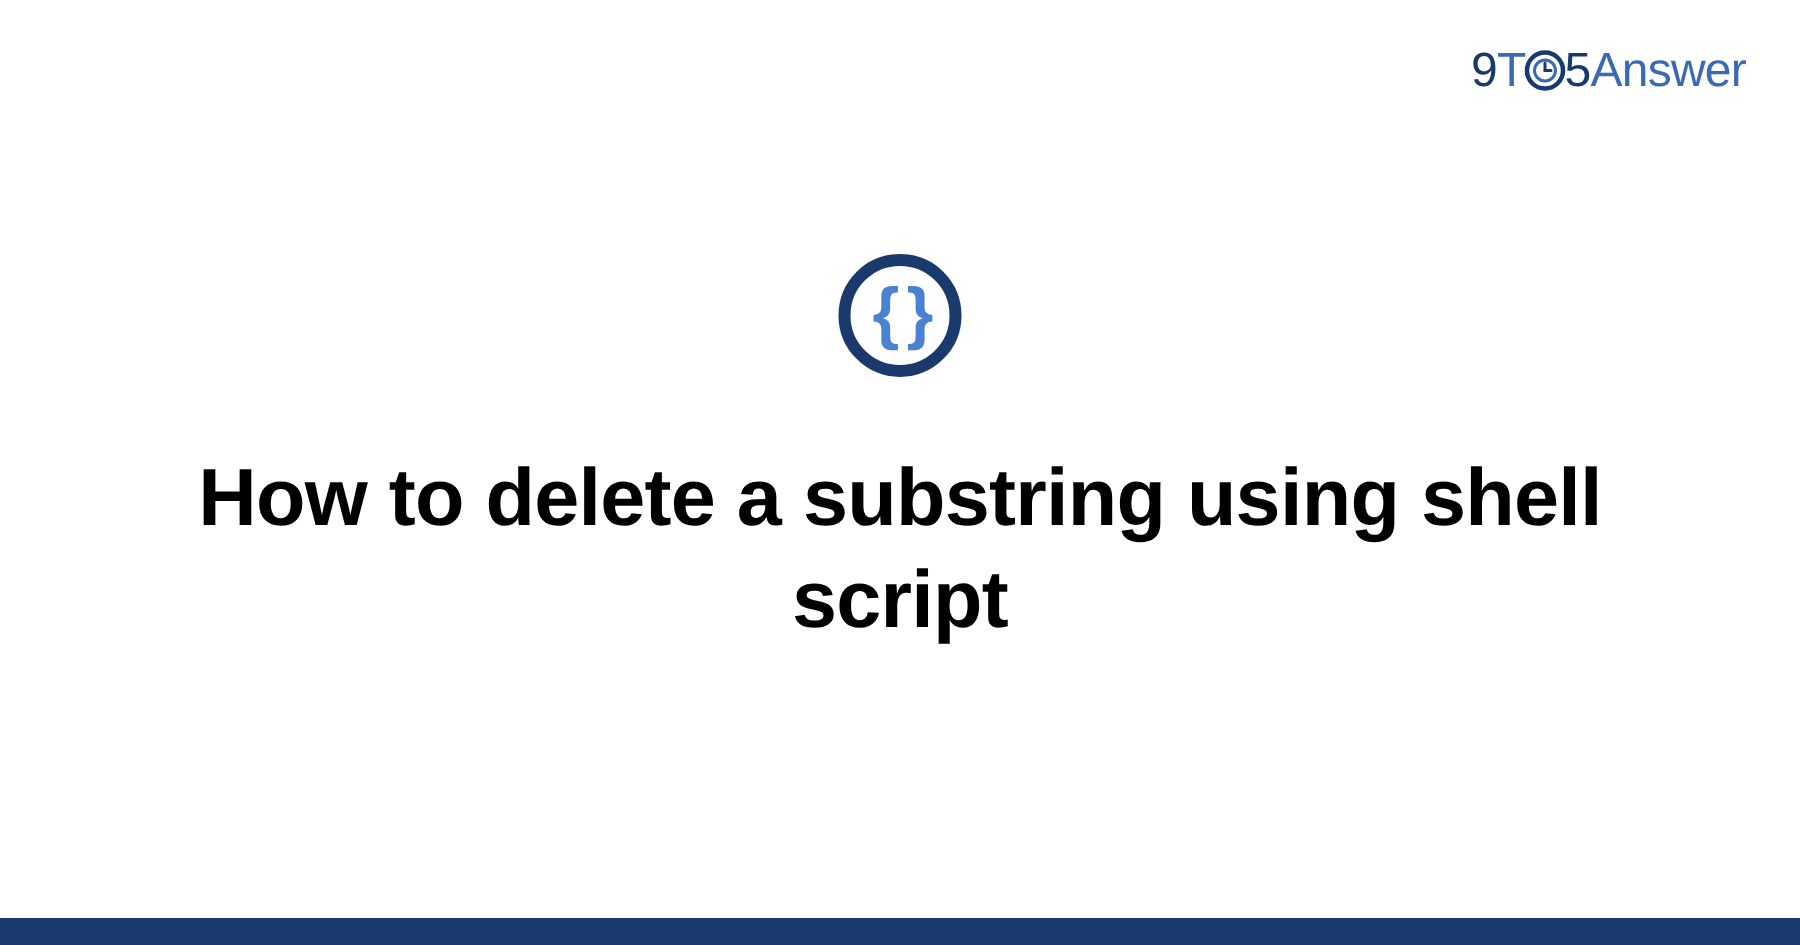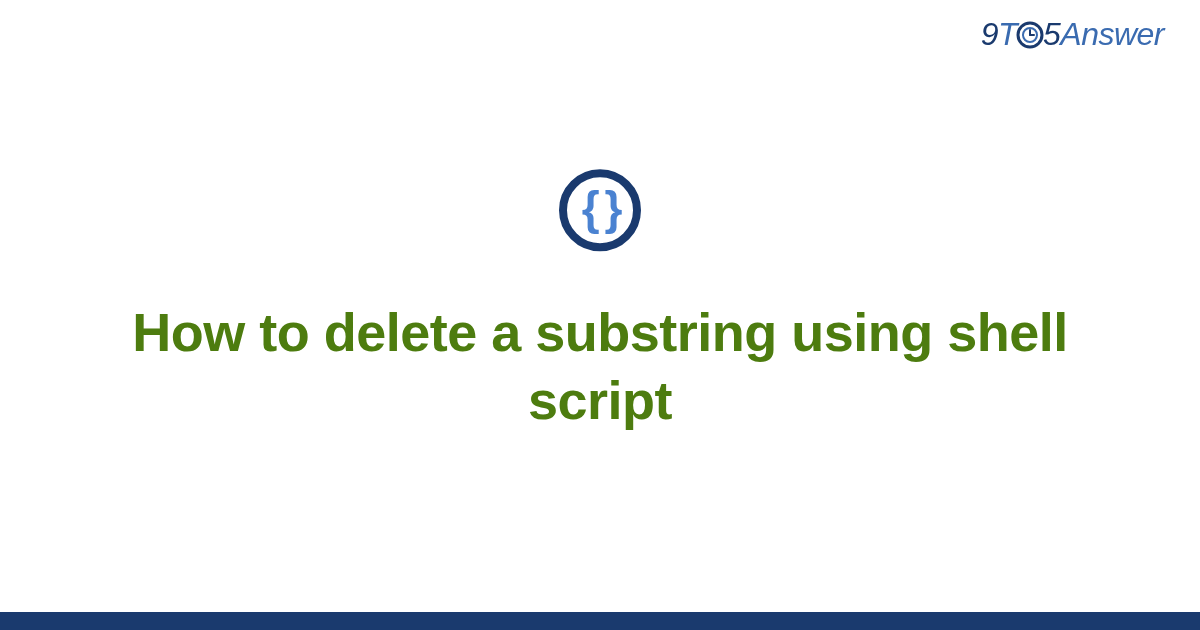--- a/index.html
+++ b/index.html
@@ -10,27 +10,26 @@
     body {
       width: 1200px;
       height: 630px;
       font-family: -apple-system, BlinkMacSystemFont, "Segoe UI", Helvetica, Arial, sans-serif;
       background: #ffffff;
       position: relative;
       overflow: hidden;
     }
     .brand {
       position: absolute;
-      top: 16px;
+      top: 28px;
       right: 36px;
       font-size: 32px;
       font-weight: 500;
       letter-spacing: -0.5px;
       color: #1a3a6e;
-      font-style: italic;
     }
     .brand .nine { color: #1a3a6e; }
     .brand .t-letter { color: #3a6bb0; }
     .brand .clock-wrap {
       display: inline-flex;
       vertical-align: -4px;
       margin: 0 -1px;
     }
     .brand .five { color: #1a3a6e; }
     .brand .answer { color: #3a6bb0; font-weight: 400; }
@@ -59,21 +58,21 @@
       color: #4a82d1;
       font-family: "Segoe UI", Arial, sans-serif;
       letter-spacing: -4px;
       line-height: 1;
       position: relative;
       top: -2px;
     }
     .title {
       font-size: 54px;
       font-weight: 700;
-      color: #4d7c0f;
+      color: #000000;
       line-height: 1.25;
       letter-spacing: -0.5px;
     }
     .footer-bar {
       position: absolute;
       bottom: 0;
       left: 0;
       right: 0;
       height: 18px;
       background: #1a3a6e;

